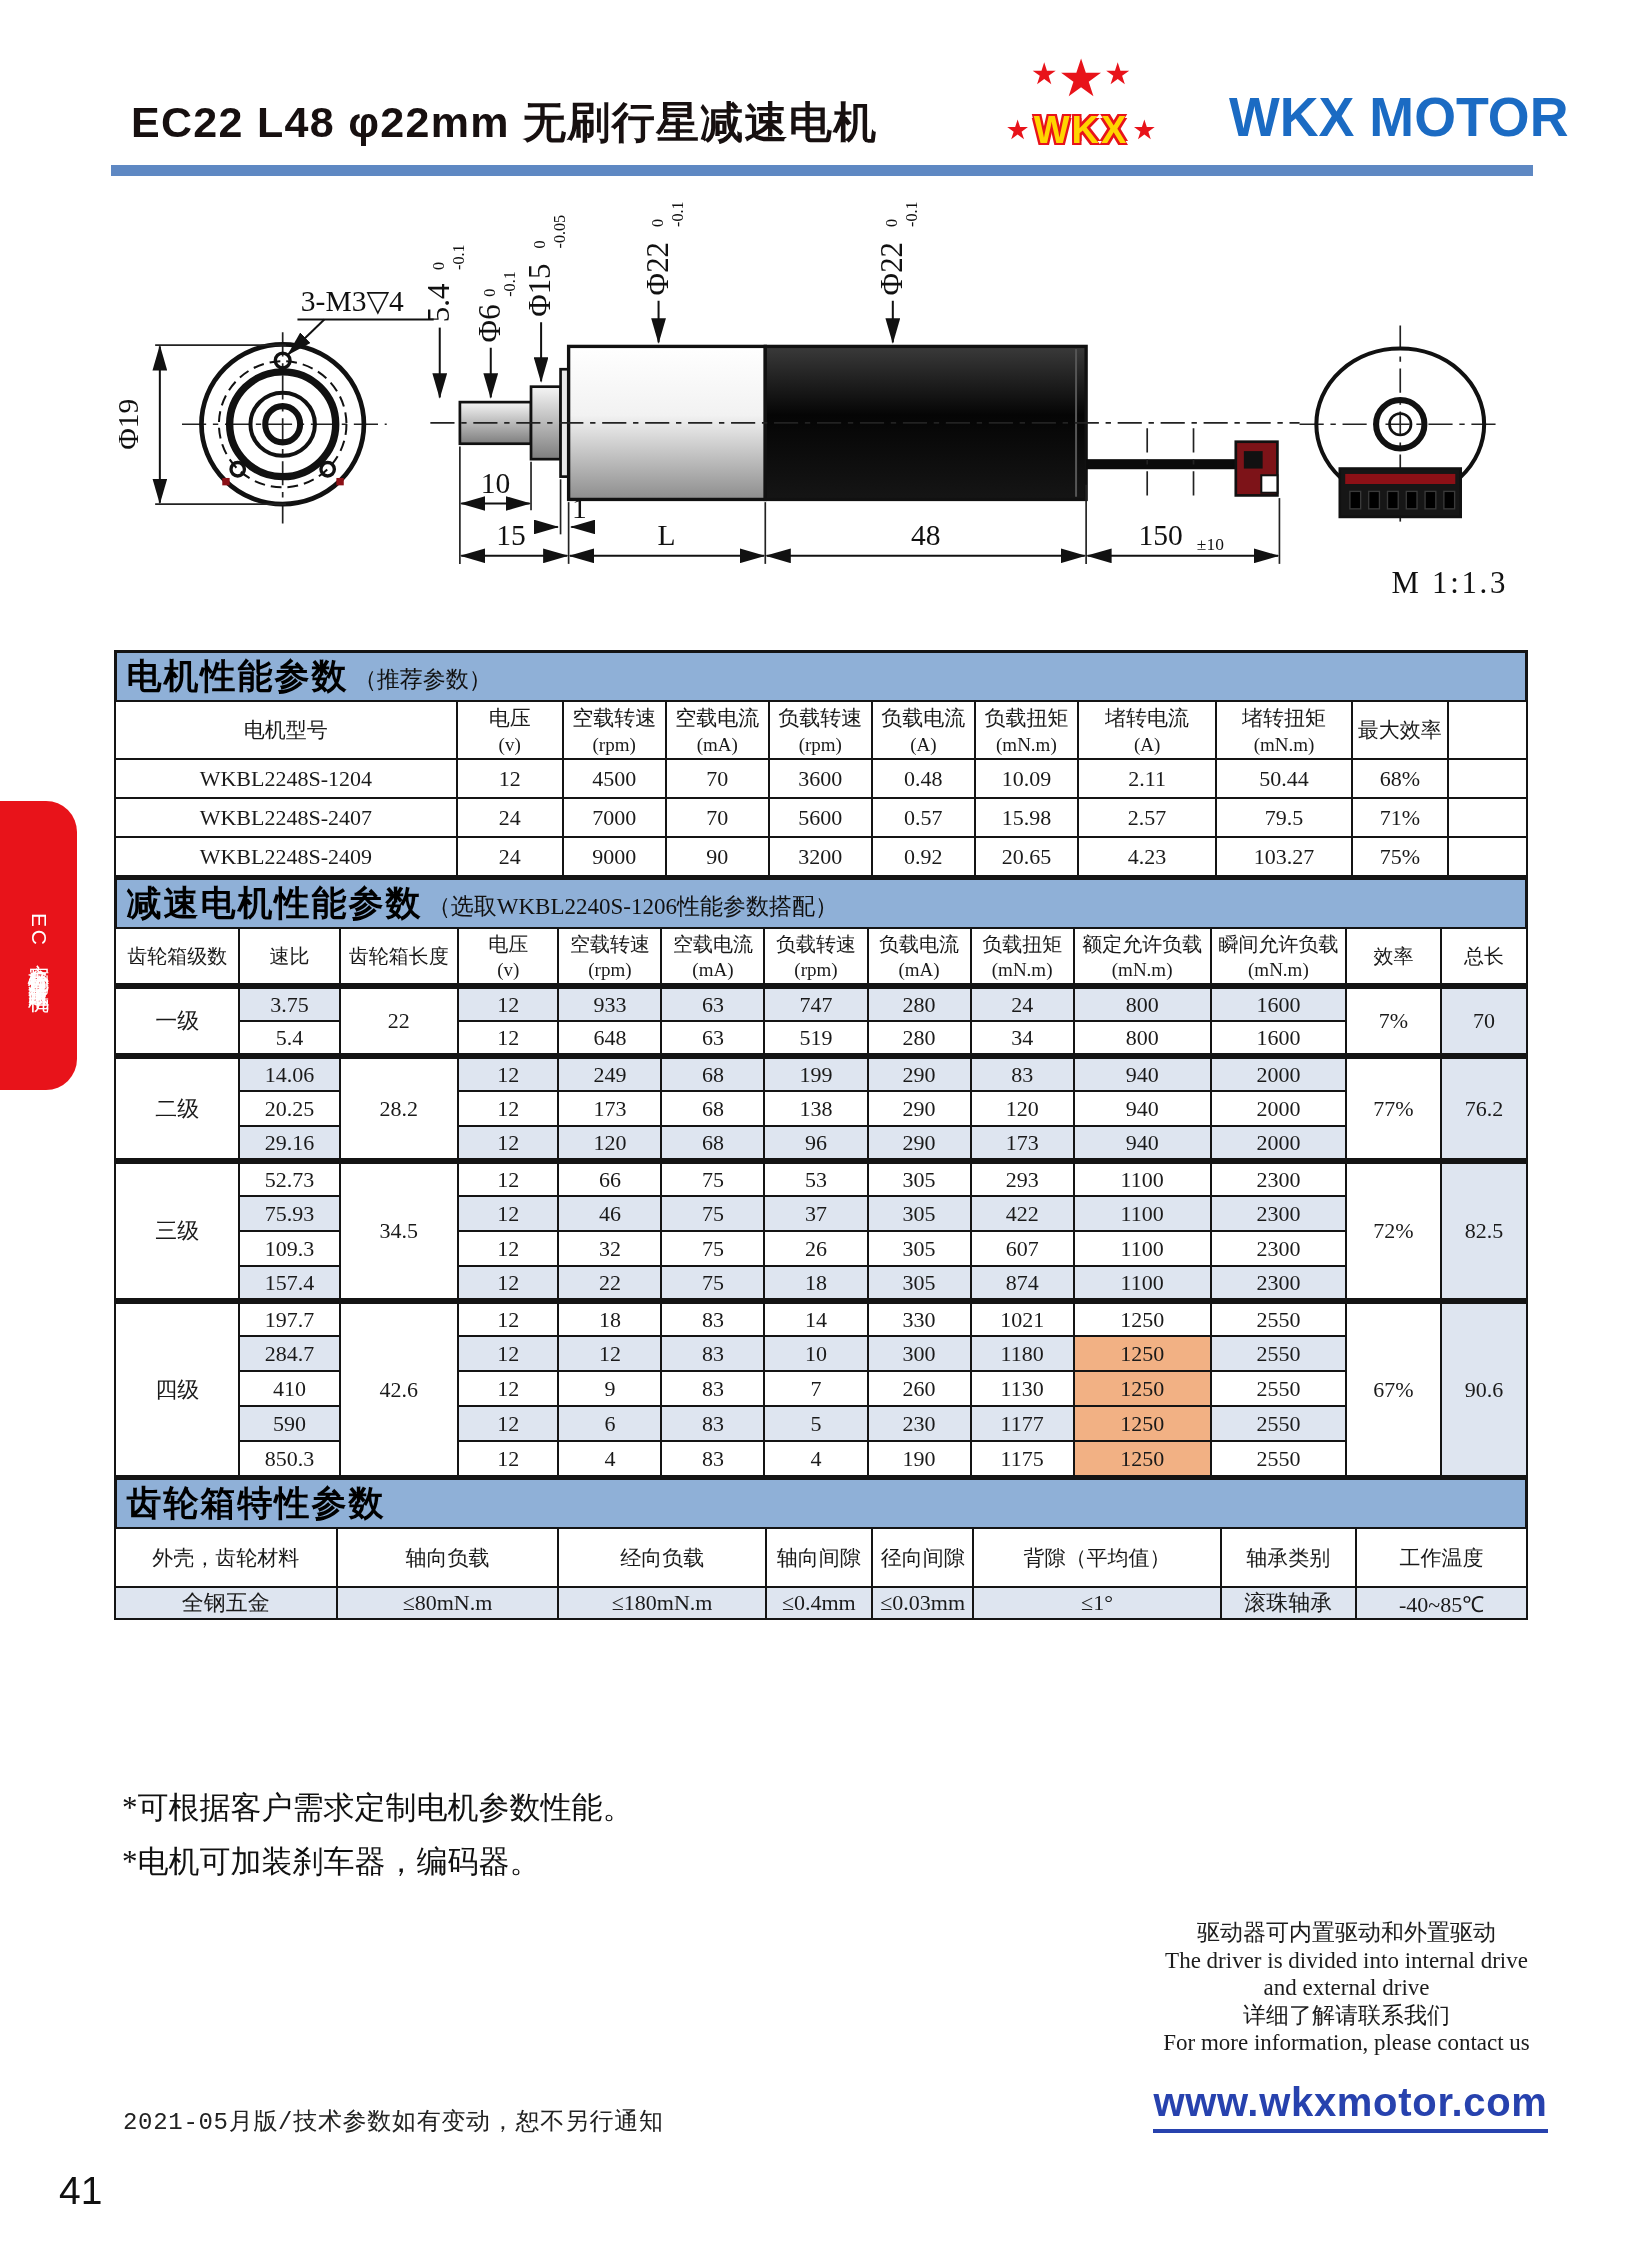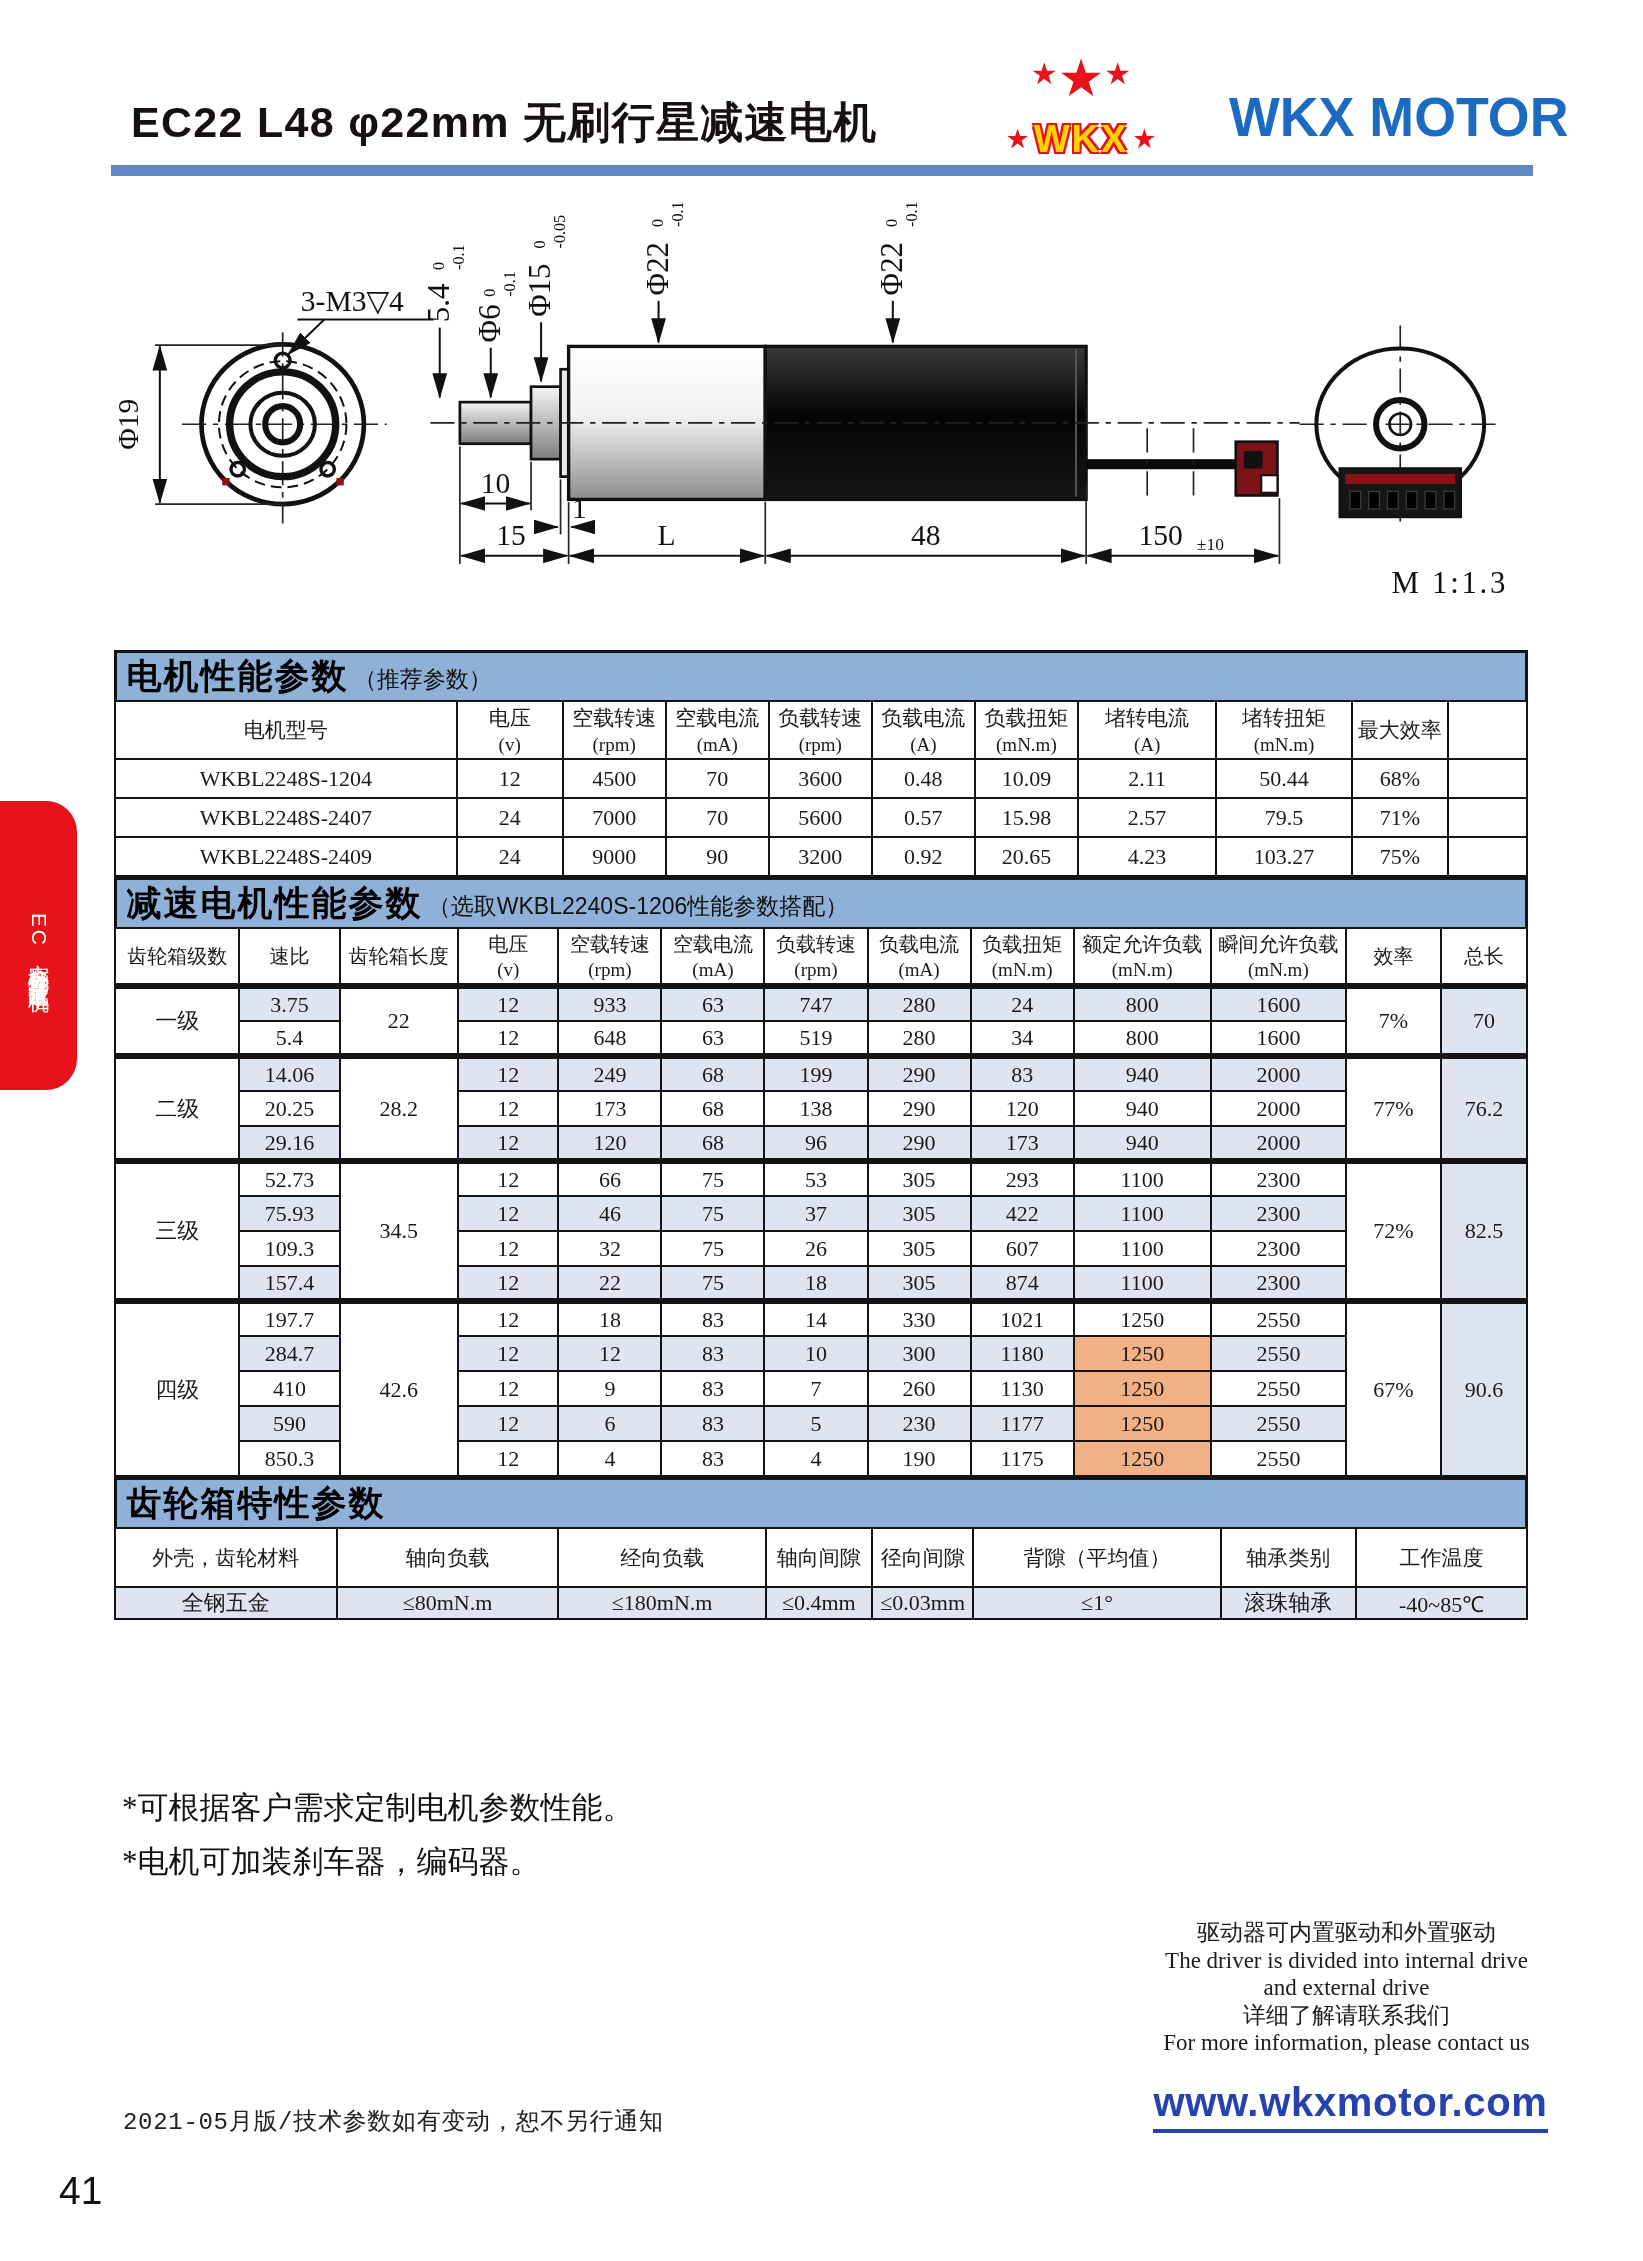--- a/index.html
+++ b/index.html
@@ -8,21 +8,21 @@
           font-family:"Liberation Sans", sans-serif; color:#111; }
 
   
   .page-title { position:absolute; left:131px; top:94px; font-size:43px; font-weight:800;
                 letter-spacing:1.3px; color:#171010; }
   .logo { position:absolute; left:967px; top:52px; width:228px; text-align:center; line-height:1; }
   .logo .row1 { height:58px; }
   .logo .st { color:#e8131a; display:inline-block; }
   .logo .s-small { font-size:30px; vertical-align:12px; }
   .logo .s-big { font-size:52px; }
-  .logo .row2 { margin-top:10px; }
+  .logo .row2 { margin-top:1px; }
   .logo .s-side { font-size:27px; vertical-align:4px; }
   .logo-wkx { font-size:38px; font-weight:800; color:#ffd400; letter-spacing:2px; padding:0 4px;
               text-shadow:-2px -2px 0 #e8131a, 2px -2px 0 #e8131a, -2px 2px 0 #e8131a, 2px 2px 0 #e8131a; }
   .brand-name { position:absolute; left:1229px; top:84px; font-size:56px; font-weight:800;
                 color:#1b6bc3; letter-spacing:0px; transform:scaleX(.96); transform-origin:left; }
   .header-rule { position:absolute; left:111px; top:165px; width:1422px; height:11.4px; background:#5e88c3; }
 
   
   .drawing { position:absolute; left:0; top:188px; width:1644px; height:443px; }
   .drawing text { font-family:"Liberation Serif", serif; fill:#111; }
@@ -40,21 +40,21 @@
   .red-tab { position:absolute; left:0; top:801px; width:77px; height:289px; background:#e8131a;
              border-radius:0 31px 31px 0; display:flex; align-items:center; justify-content:center; }
   .red-tab span { writing-mode:vertical-rl; text-orientation:mixed; color:#fff; font-size:21px;
                   letter-spacing:2.7px; font-family:"Liberation Sans", sans-serif; }
 
   
   .tables { position:absolute; left:114px; top:650px; width:1414px; }
   .band { background:#8fb0d7; border:3.4px solid #141414; border-bottom:0; height:50px;
           display:flex; align-items:center; padding-left:9.4px; }
   .band-title { font-size:35px; font-weight:800; color:#000; letter-spacing:2px; }
-  .band-sub { font-size:23px; font-family:Liberation Sans, sans-serif; margin-left:5.4px; padding-top:5.4px; }
+  .band-sub { font-size:23px; font-family:Liberation Serif, serif; margin-left:5.4px; padding-top:5.4px; }
   table { width:100%; border-collapse:collapse; table-layout:fixed; }
   th, td { border:2.7px solid #141414; text-align:center; vertical-align:middle;
            font-family:"Liberation Serif", serif; font-weight:400; color:#1a1a1a; padding:0; }
   th .u { display:block; font-size:19px; margin-top:1.3px; }
   .t1 th { height:58px; font-size:21px; }
   .t1 td { height:39px; font-size:22px; }
   .t2 th { height:58px; font-size:20px; }
   .t2 td { height:35px; font-size:22px; }
   .t3 th { height:59px; font-size:21px; }
   .t3 td { height:30px; font-size:22px; background:#dee5f0; }

